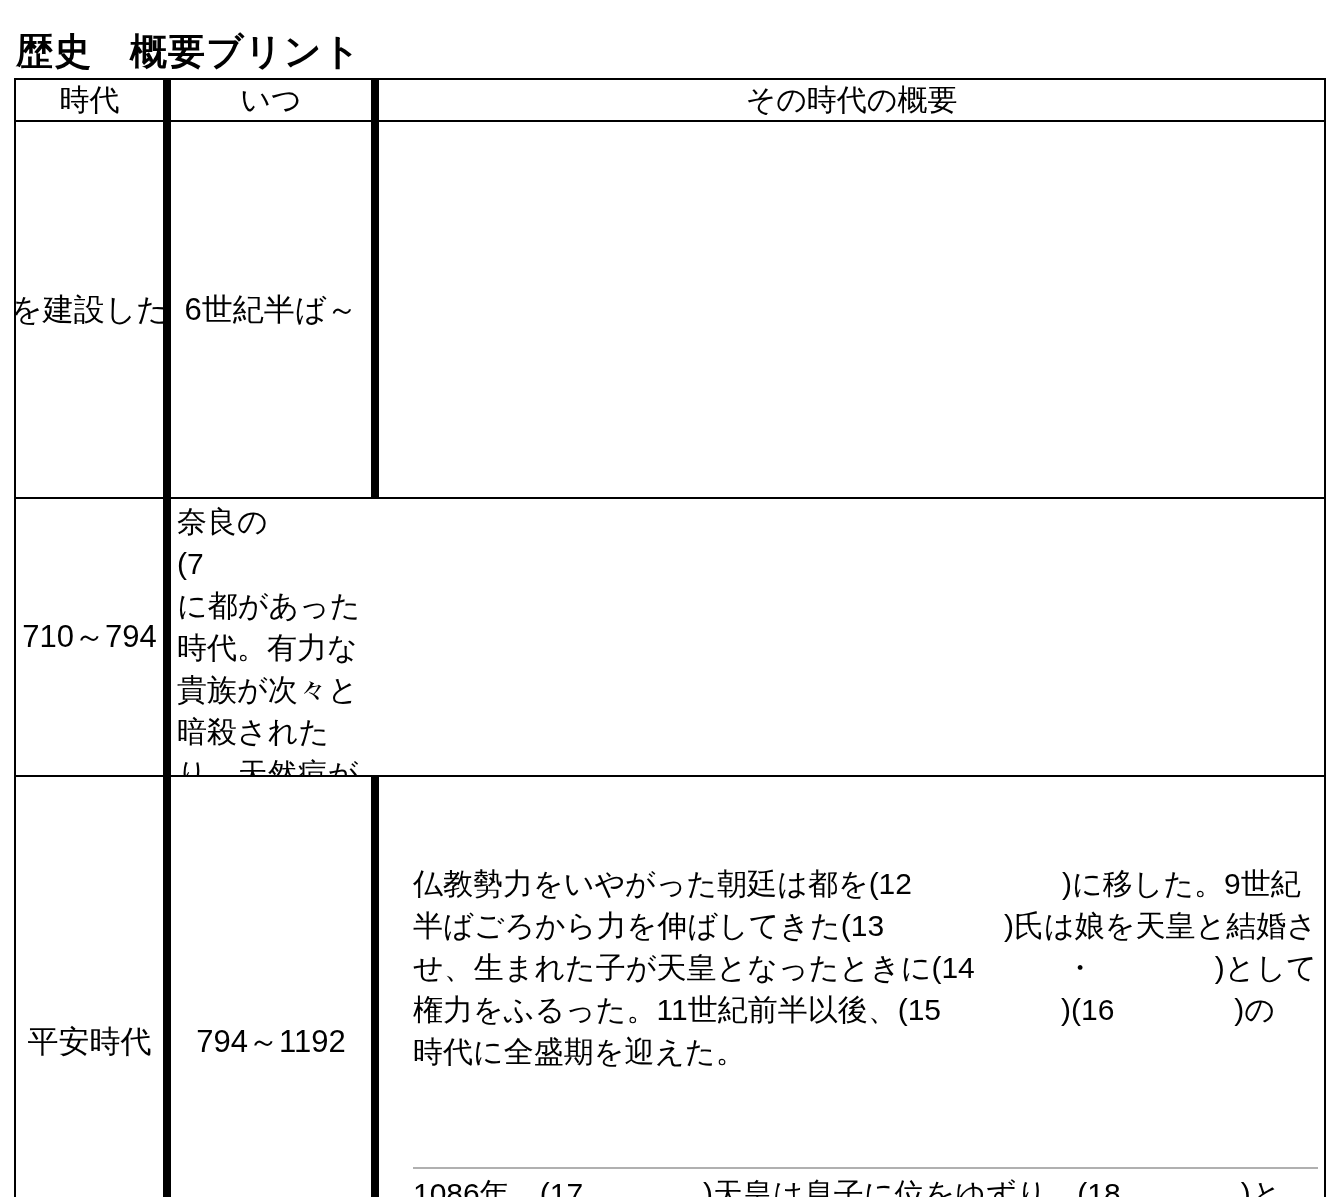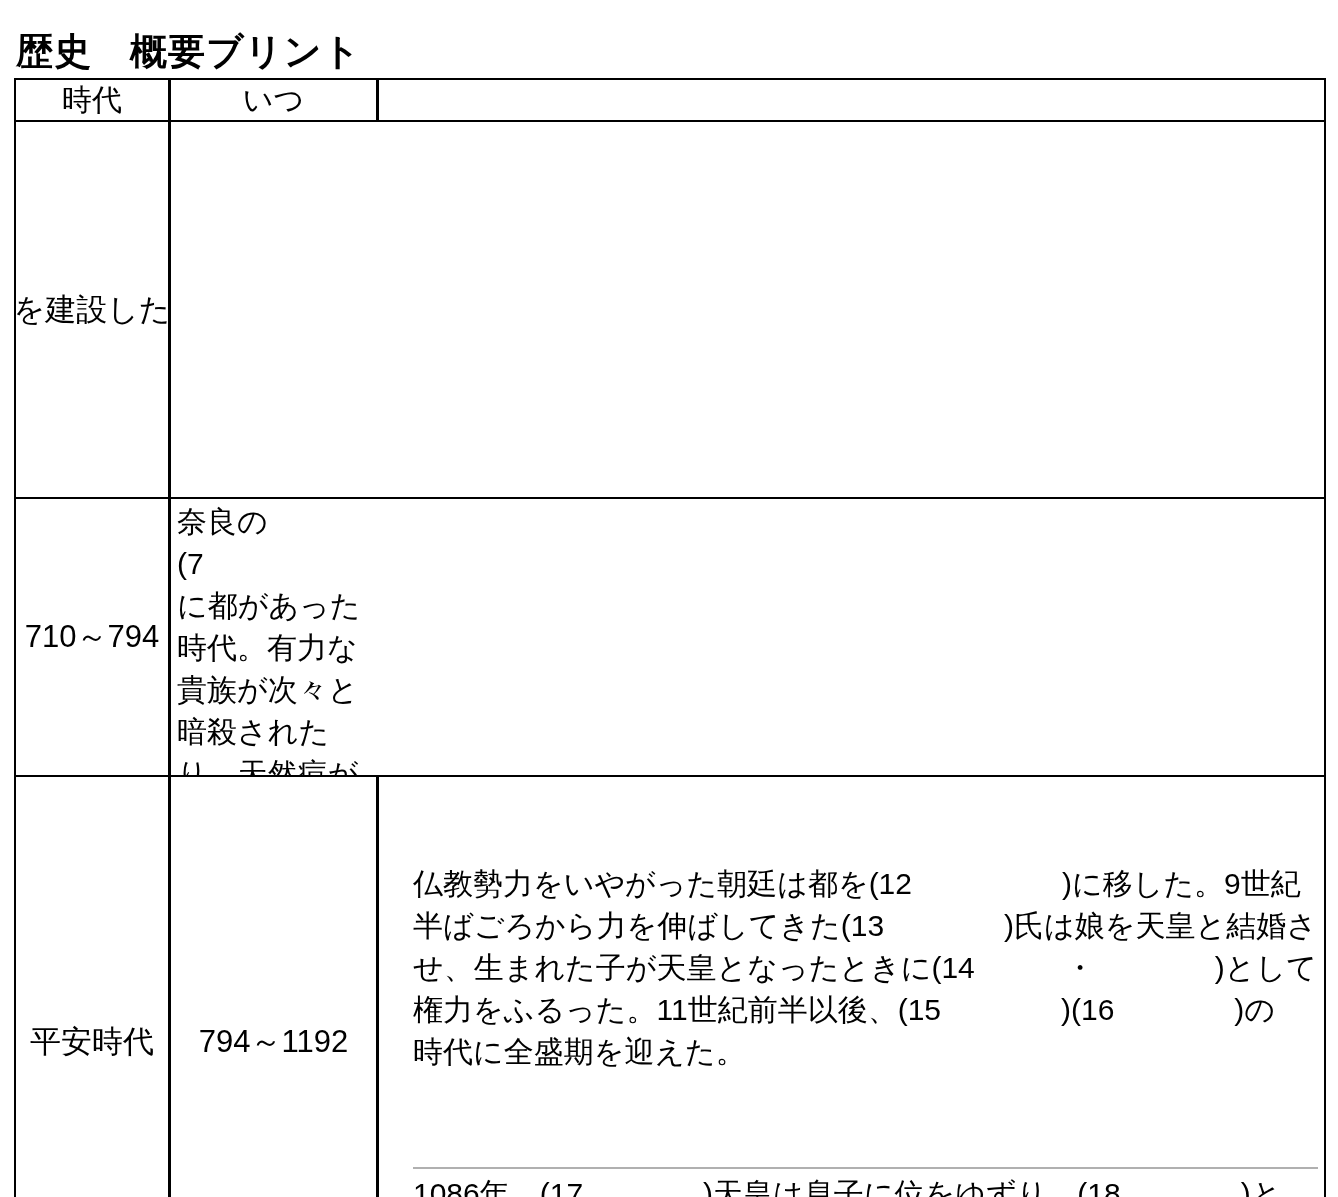--- a/index.html
+++ b/index.html
@@ -34,21 +34,21 @@
     grid-template-columns: 155px 208px 1fr;
     border-bottom: 2px solid #000;
     box-sizing: border-box;
   }
   .row:last-child { border-bottom: none; }
   .cell {
     box-sizing: border-box;
     overflow: hidden;
   }
   .c-era, .c-when {
-    border-right: 3px solid #000000;
+    border-right: 8px solid #000000;
     display: flex;
     align-items: center;
     justify-content: center;
     font-size: 31px;
     text-align: center;
     white-space: nowrap;
   }
   .header-row { height: 42px; }
   .header-row .cell {
     display: flex;
@@ -80,24 +80,26 @@
 </head>
 <body>
 
 <h1 class="title">歴史　概要ブリント</h1>
 
 <div class="tbl">
 
   <div class="row header-row">
     <div class="cell c-era">時代</div>
     <div class="cell c-when">いつ</div>
+    <div class="cell">その時代の概要</div>
   </div>
 
   <div class="row row-asuka">
     <div class="cell c-era">を建設した</div>
+    <div class="cell c-when">6世紀半ば～</div>
   </div>
 
   <div class="row row-nara">
     <div class="cell c-when">710～794</div>
     <div class="cell c-overview">奈良の(7　　　　　　　　)に都があった時代。有力な貴族が次々と
 暗殺されたり、天然痘が流行ったりしたため、(8　　　　)天皇は
 、仏教の力で国を鎮めようとして、全国に(9　　　　)を建設した
 り、東大寺に(10　　　　　　)を作るなどした。仏教を重視したた
 め、(11　　　　　　)たちが力を伸ばし、政治に口出しをするもの
 もあらわれた。</div>

